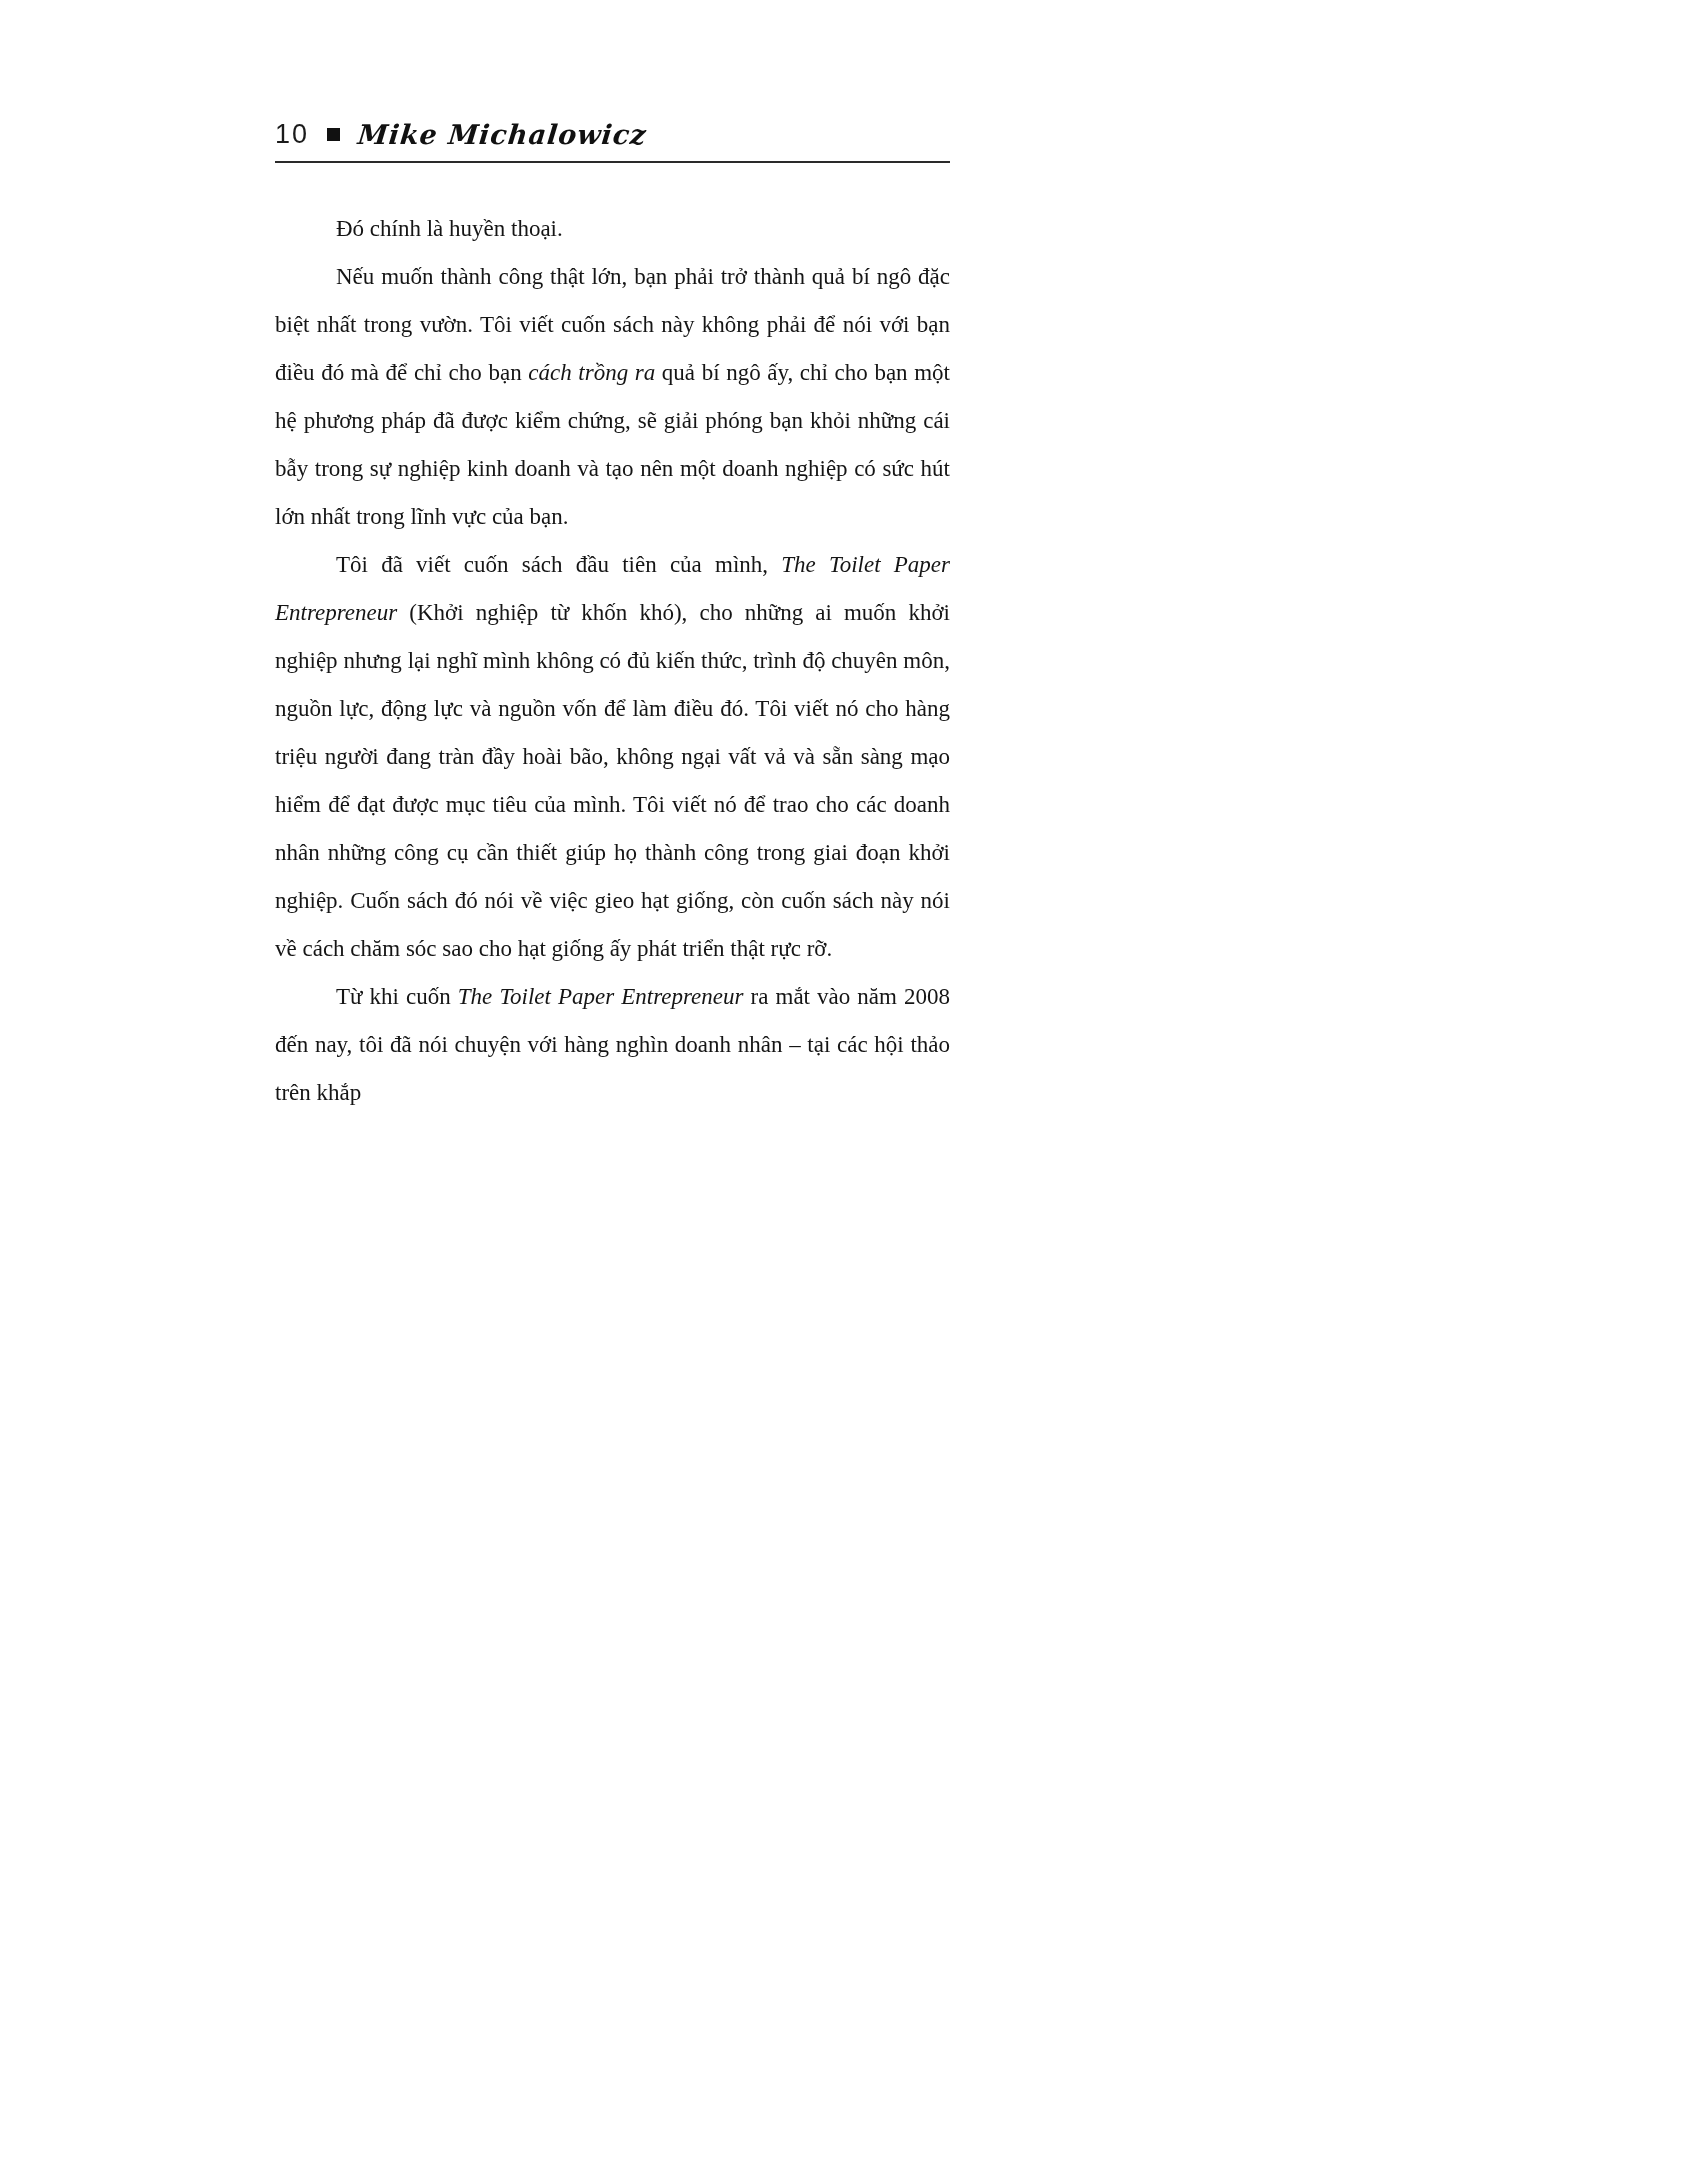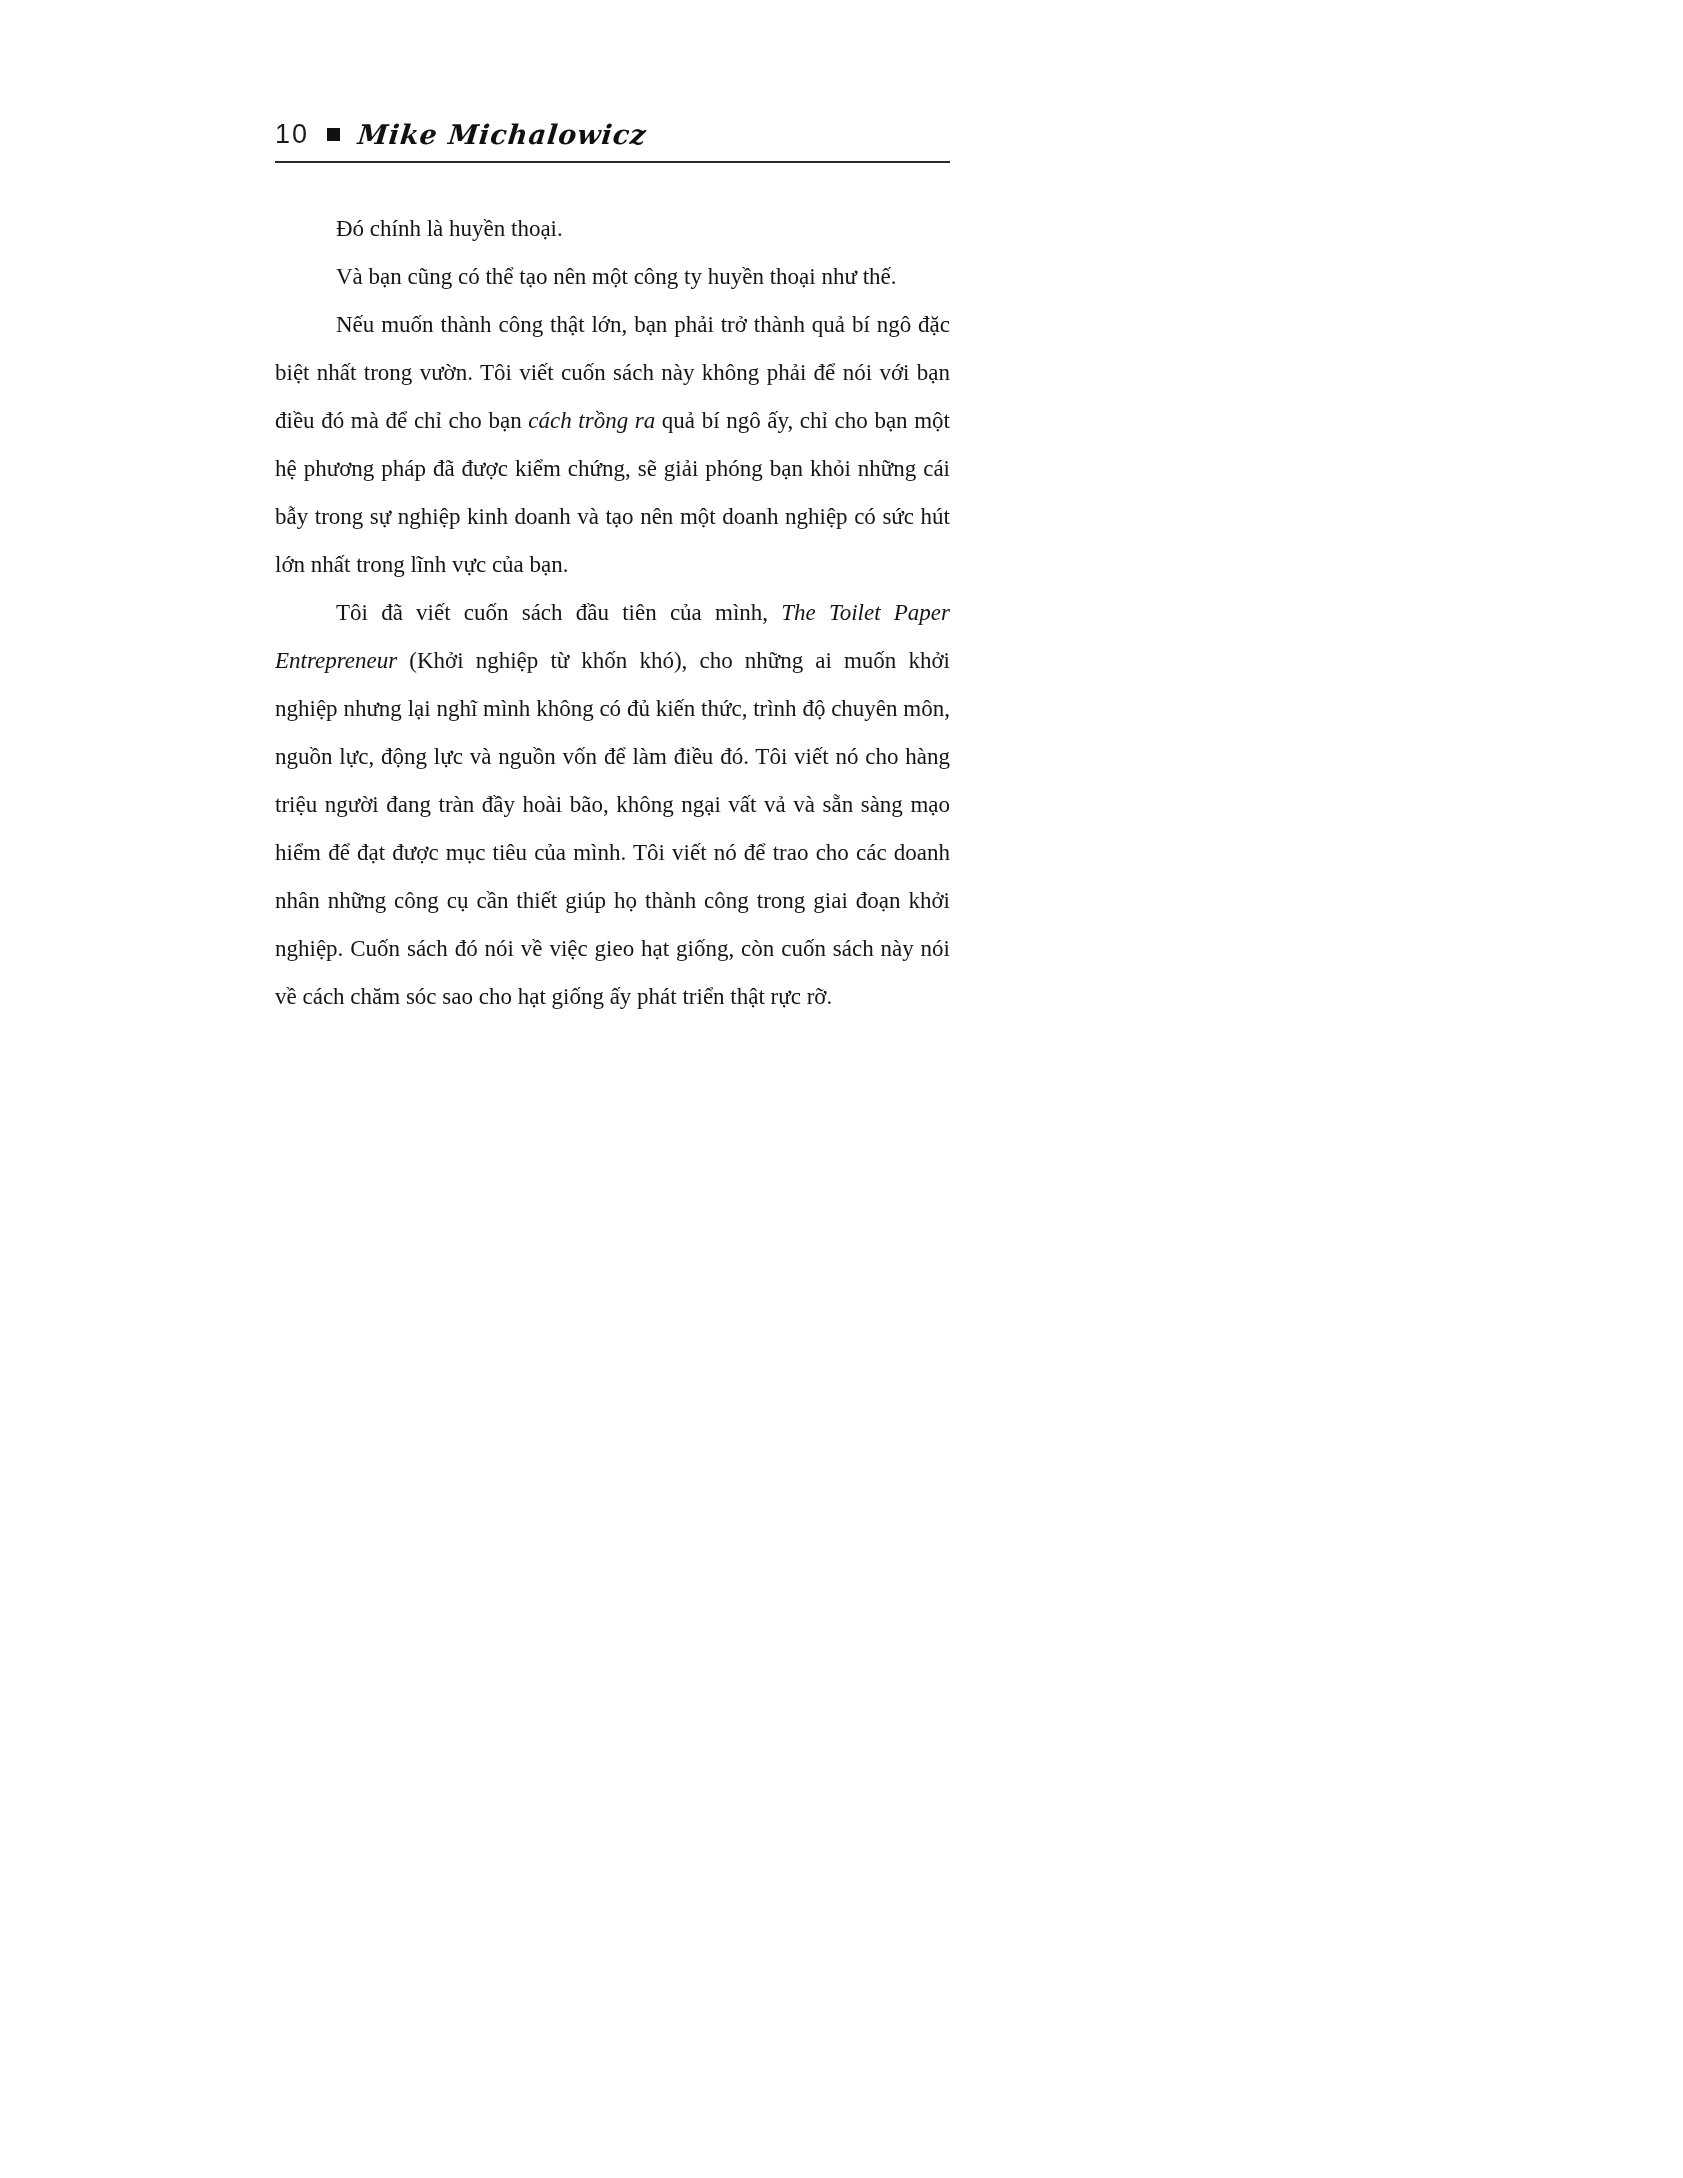--- a/index.html
+++ b/index.html
@@ -80,24 +80,24 @@
       <span class="bullet"></span>
       <span class="author">Mike Michalowicz</span>
     </div>
 
     <div class="rule"></div>
 
     <div class="body-text">
 
       <p><span>Đó chính là huyền thoại.</span></p>
 
-      <p><span>Và bạn cũng có thể tạo nên một công ty huyền thoại như thế.</span></p>
 
       <p><span>Nếu muốn thành công thật lớn, bạn phải trở thành quả bí ngô đặc biệt nhất trong vườn. Tôi viết cuốn sách này không phải để nói với bạn điều đó mà để chỉ cho bạn </span><em>cách trồng ra</em><span> quả bí ngô ấy, chỉ cho bạn một hệ phương pháp đã được kiểm chứng, sẽ giải phóng bạn khỏi những cái bẫy trong sự nghiệp kinh doanh và tạo nên một doanh nghiệp có sức hút lớn nhất trong lĩnh vực của bạn.</span></p>
 
       <p><span>Tôi đã viết cuốn sách đầu tiên của mình, </span><em>The Toilet Paper Entrepreneur</em><span> (Khởi nghiệp từ khốn khó), cho những ai muốn khởi nghiệp nhưng lại nghĩ mình không có đủ kiến thức, trình độ chuyên môn, nguồn lực, động lực và nguồn vốn để làm điều đó. Tôi viết nó cho hàng triệu người đang tràn đầy hoài bão, không ngại vất vả và sẵn sàng mạo hiểm để đạt được mục tiêu của mình. Tôi viết nó để trao cho các doanh nhân những công cụ cần thiết giúp họ thành công trong giai đoạn khởi nghiệp. Cuốn sách đó nói về việc gieo hạt giống, còn cuốn sách này nói về cách chăm sóc sao cho hạt giống ấy phát triển thật rực rỡ.</span></p>
 
+      <p><span>Từ khi cuốn </span><em>The Toilet Paper Entrepreneur</em><span> ra mắt vào năm 2008 đến nay, tôi đã nói chuyện với hàng nghìn doanh nhân – tại các hội thảo trên khắp</span></p>
 
     </div>
 
   </div>
 </div>
 
 
 </body></html>

